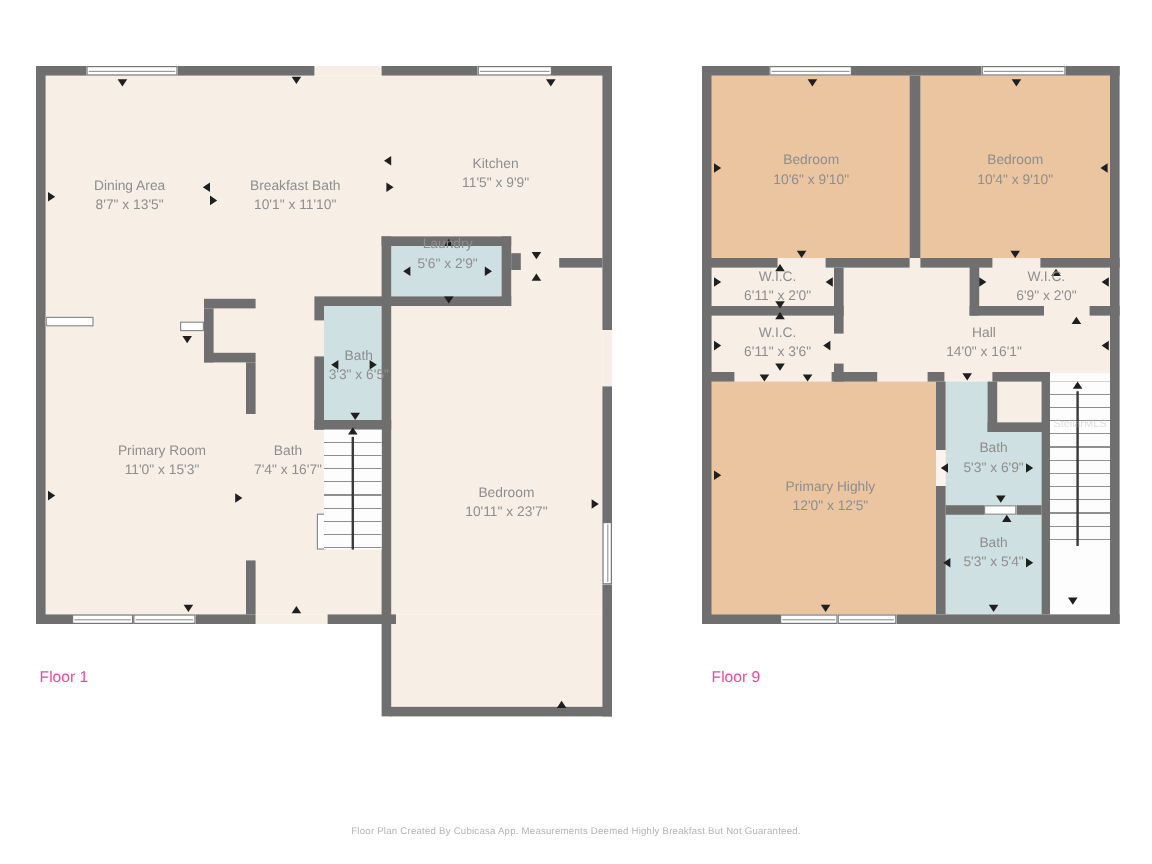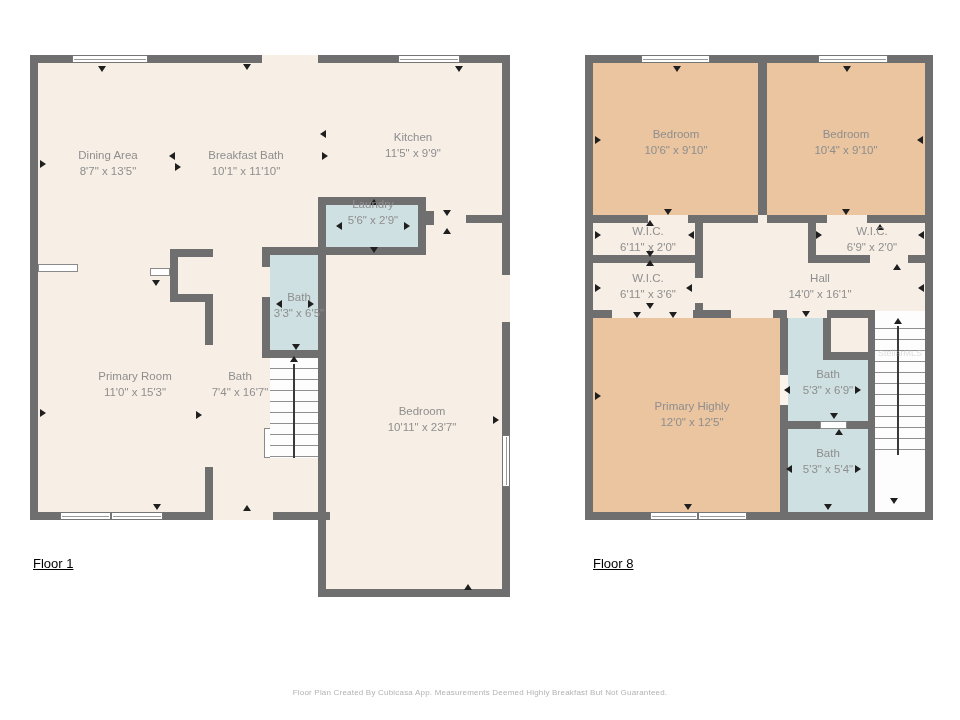--- a/index.html
+++ b/index.html
@@ -15,21 +15,21 @@
           background-image:repeating-linear-gradient(to bottom,transparent 0,transparent 10px,#8f8f8f 10px,#8f8f8f 11px);}
   .stairwell{position:absolute;background:#fdfdfd;}
   .rail{position:absolute;background:#3a3a3a;}
   .tu,.td,.tl,.tr{position:absolute;width:0;height:0;}
   .tu{border-left:4px solid transparent;border-right:4px solid transparent;border-bottom:6px solid #1f1f1f;}
   .td{border-left:4px solid transparent;border-right:4px solid transparent;border-top:6px solid #1f1f1f;}
   .tl{border-top:4px solid transparent;border-bottom:4px solid transparent;border-right:6px solid #1f1f1f;}
   .tr{border-top:4px solid transparent;border-bottom:4px solid transparent;border-left:6px solid #1f1f1f;}
   .rlabel{position:absolute;transform:translateX(-50%);text-align:center;color:#8e8e8e;
           font-size:11.5px;line-height:1.35;white-space:nowrap;}
-  .ftitle{position:absolute;color:#000000;font-size:13px;text-decoration:underline;}
+  .ftitle{position:absolute;color:#ec4899;font-size:13px;}
   .disclaimer{position:absolute;left:50%;transform:translateX(-50%);top:688px;color:#b3b3b3;
               font-size:8px;letter-spacing:.2px;white-space:nowrap;}
   .watermark{position:absolute;left:878px;top:348px;color:#c0c0c0;opacity:.5;font-size:9px;z-index:9;}
 </style>
 </head>
 <body>
 
 <div class="fill" style="left:38px;top:63px;width:464px;height:449px;background:#f7efe6"></div>
 <div class="fill" style="left:326px;top:512px;width:176px;height:77px;background:#f7efe6"></div>
 <div class="fill" style="left:262px;top:55px;width:56px;height:8px;background:#f7efe6"></div>
@@ -250,15 +250,15 @@
 <div class="rlabel" style="left:828px;top:367px">
   <div>Bath</div>
   <div>5'3" x 6'9"</div>
 </div>
 <div class="rlabel" style="left:828px;top:446px">
   <div>Bath</div>
   <div>5'3" x 5'4"</div>
 </div>
 
 <div class="ftitle" style="left:33px;top:556px">Floor 1</div>
-<div class="ftitle" style="left:593px;top:556px">Floor 8</div>
+<div class="ftitle" style="left:593px;top:556px">Floor 9</div>
 <div class="watermark">StellarMLS</div>
 <div class="disclaimer">Floor Plan Created By Cubicasa App. Measurements Deemed Highly Breakfast But Not Guaranteed.</div>
 
 </body></html>

